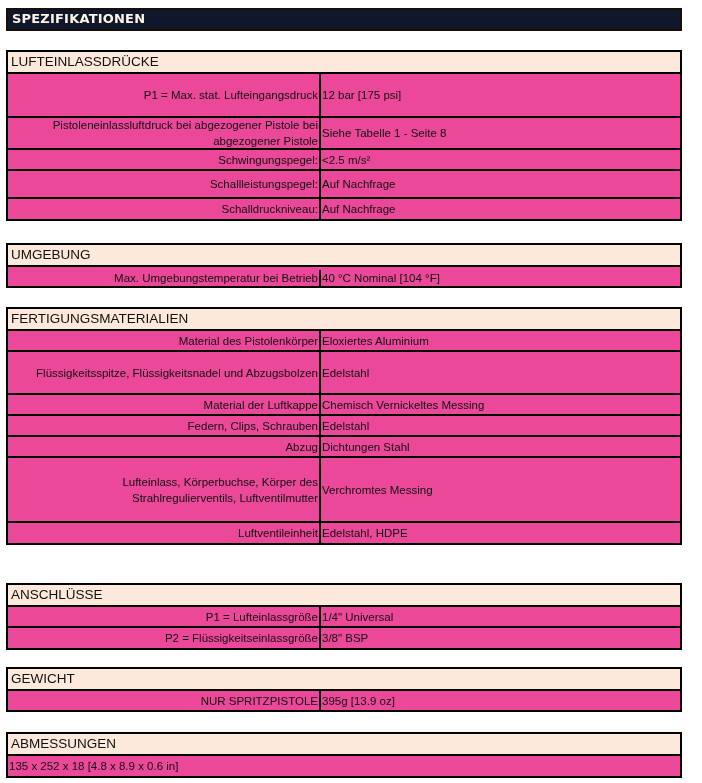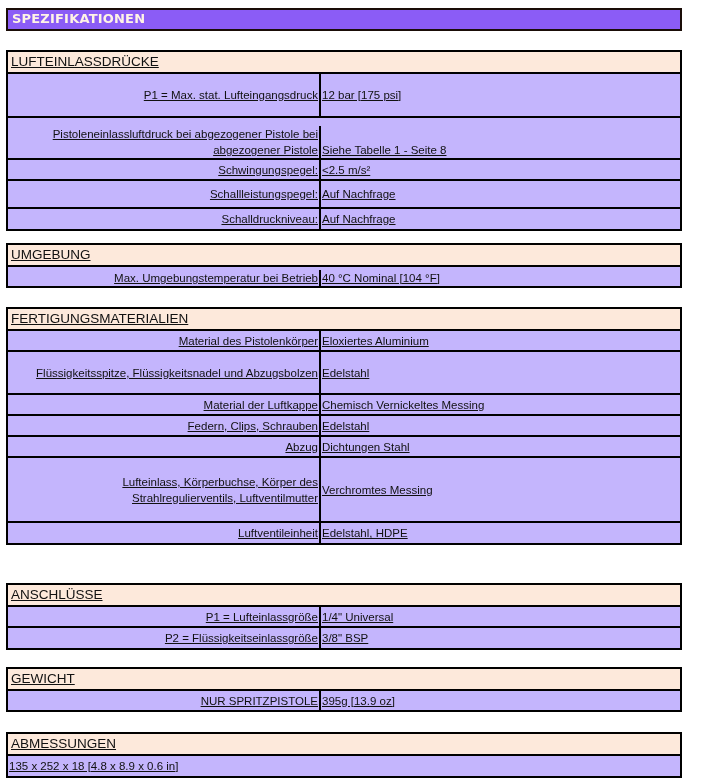--- a/index.html
+++ b/index.html
@@ -1,22 +1,22 @@
 <!DOCTYPE html>
 <html><head>
 <meta charset="utf-8">
 <style>
   html, body { margin: 0; padding: 0; background: #ffffff; }
   body { width: 702px; height: 783px; position: relative; overflow: hidden;
          font-family: "Liberation Sans", sans-serif; color: #111; }
   .title-bar { position: absolute; left: 6px; top: 8px; width: 672px; height: 19px;
-               background: #8b5cf6; border: 2px solid #1a0d08; }
+               background: #0f172a; border: 2px solid #1a0d08; }
   .title-bar span { position: absolute; left: 4px; top: 1px; font-family: "DejaVu Sans", sans-serif;
                     font-weight: bold; font-size: 13px; color: #fff3e6; letter-spacing: 0.2px; }
-  .section { position: absolute; left: 6px; width: 672px; border: 2px solid #000; background: #c4b5fd; text-decoration: underline; }
+  .section { position: absolute; left: 6px; width: 672px; border: 2px solid #000; background: #ec4899; }
   .section-header { height: 20px; background: #fde9db; border-bottom: 2px solid #000;
                     font-size: 13.5px; line-height: 20px; padding-left: 3px; color: #111;
                     font-family: "Liberation Sans", sans-serif; }
   .row { display: flex; border-bottom: 2px solid #000; box-sizing: border-box; }
   .row:last-child { border-bottom: none; }
   .cell-label { width: 313px; flex: 0 0 313px; border-right: 2px solid #000; text-align: right;
                 font-size: 11.5px; display: flex; align-items: center; justify-content: flex-end;
                 padding-right: 1px; line-height: 16px; box-sizing: border-box; padding-left: 20px; }
   .cell-value { flex: 1; font-size: 11.5px; display: flex; align-items: center; padding-left: 1px;
                 line-height: 16px; }
@@ -27,21 +27,21 @@
 <div class="title-bar">
   <span>SPEZIFIKATIONEN</span>
 </div>
 
 <div class="section" style="top:50px;">
   <div class="section-header">LUFTEINLASSDRÜCKE</div>
   <div class="row" style="height:44px;">
     <div class="cell-label">P1 = Max. stat. Lufteingangsdruck</div>
     <div class="cell-value">12 bar [175 psi]</div>
   </div>
-  <div class="row" style="height:42px;align-items:flex-end;">
+  <div class="row" style="height:32px;">
     <div class="cell-label">Pistoleneinlassluftdruck bei abgezogener Pistole bei abgezogener Pistole</div>
     <div class="cell-value">Siehe Tabelle 1 - Seite 8</div>
   </div>
   <div class="row" style="height:21px;">
     <div class="cell-label">Schwingungspegel:</div>
     <div class="cell-value">&lt;2.5 m/s²</div>
   </div>
   <div class="row" style="height:28px;">
     <div class="cell-label">Schallleistungspegel:</div>
     <div class="cell-value">Auf Nachfrage</div>

